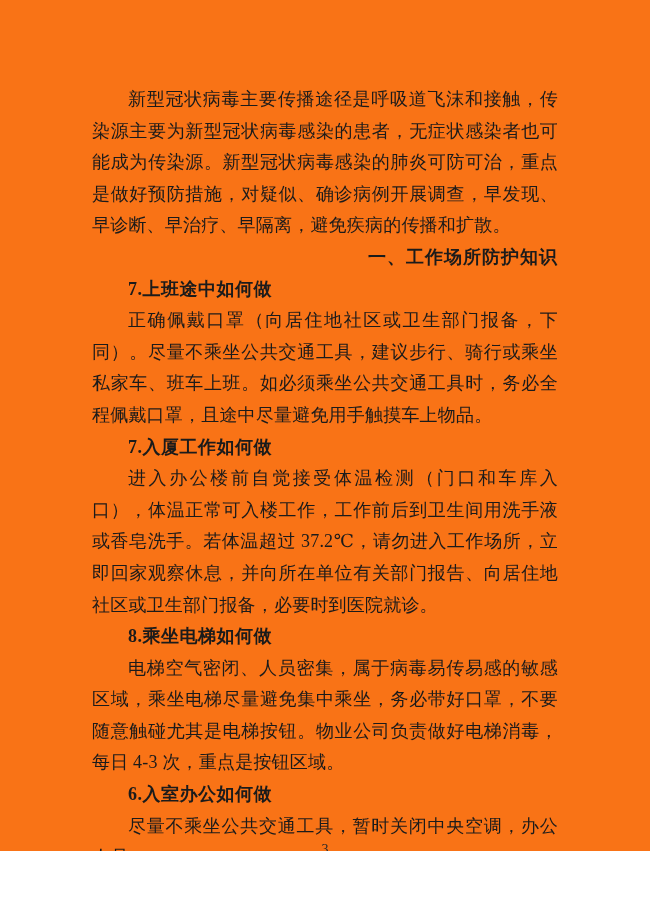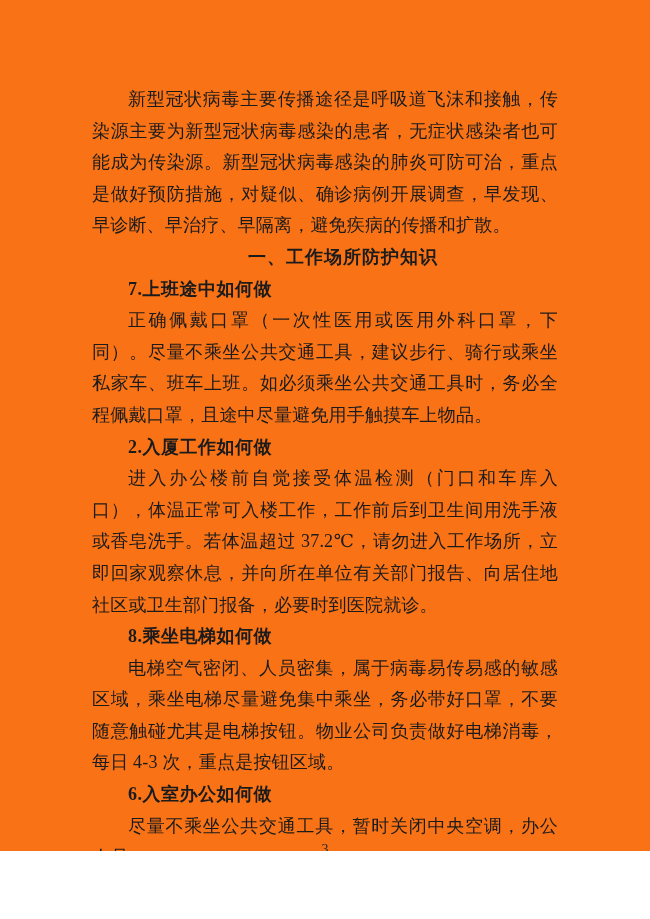--- a/index.html
+++ b/index.html
@@ -28,21 +28,21 @@
   }
   .text-column p {
     margin: 0;
     padding: 0;
     text-indent: 2em;
     letter-spacing: 0.2px;
   }
   .text-column p.heading {
     font-family: "Liberation Sans", "DejaVu Sans", sans-serif;
     font-weight: bold;
-    text-align: center;
+    text-align: right;
     letter-spacing: 1px;
   }
   .text-column p.subheading {
     font-weight: bold;
     text-align: left;
     letter-spacing: 0.5px;
   }
   .page-footer {
     position: absolute;
     left: 0;
@@ -57,22 +57,22 @@
   }
 </style>
 </head>
 <body>
 
 <div class="page">
   <div class="text-column" id="paragraph-host">
       <p class="body">新型冠状病毒主要传播途径是呼吸道飞沫和接触，传染源主要为新型冠状病毒感染的患者，无症状感染者也可能成为传染源。新型冠状病毒感染的肺炎可防可治，重点是做好预防措施，对疑似、确诊病例开展调查，早发现、早诊断、早治疗、早隔离，避免疾病的传播和扩散。</p>
       <p class="heading">一、工作场所防护知识</p>
       <p class="subheading">7.上班途中如何做</p>
-      <p class="body">正确佩戴口罩（一次性医用或医用外科口罩，下同）。尽量不乘坐公共交通工具，建议步行、骑行或乘坐私家车、班车上班。如必须乘坐公共交通工具时，务必全程佩戴口罩，且途中尽量避免用手触摸车上物品。</p>
-      <p class="subheading">2.入厦工作如何做</p>
+      <p class="body">正确佩戴口罩（向居住地社区或卫生部门报备，下同）。尽量不乘坐公共交通工具，建议步行、骑行或乘坐私家车、班车上班。如必须乘坐公共交通工具时，务必全程佩戴口罩，且途中尽量避免用手触摸车上物品。</p>
+      <p class="subheading">7.入厦工作如何做</p>
       <p class="body">进入办公楼前自觉接受体温检测（门口和车库入口），体温正常可入楼工作，工作前后到卫生间用洗手液或香皂洗手。若体温超过 37.2℃，请勿进入工作场所，立即回家观察休息，并向所在单位有关部门报告、向居住地社区或卫生部门报备，必要时到医院就诊。</p>
       <p class="subheading">8.乘坐电梯如何做</p>
       <p class="body">电梯空气密闭、人员密集，属于病毒易传易感的敏感区域，乘坐电梯尽量避免集中乘坐，务必带好口罩，不要随意触碰尤其是电梯按钮。物业公司负责做好电梯消毒，每日 4-3 次，重点是按钮区域。</p>
       <p class="subheading">6.入室办公如何做</p>
       <p class="body">尽量不乘坐公共交通工具，暂时关闭中央空调，办公人员</p>
     </div>
   <div class="page-footer">
     <span class="page-number">3</span>
   </div>
 </div>

